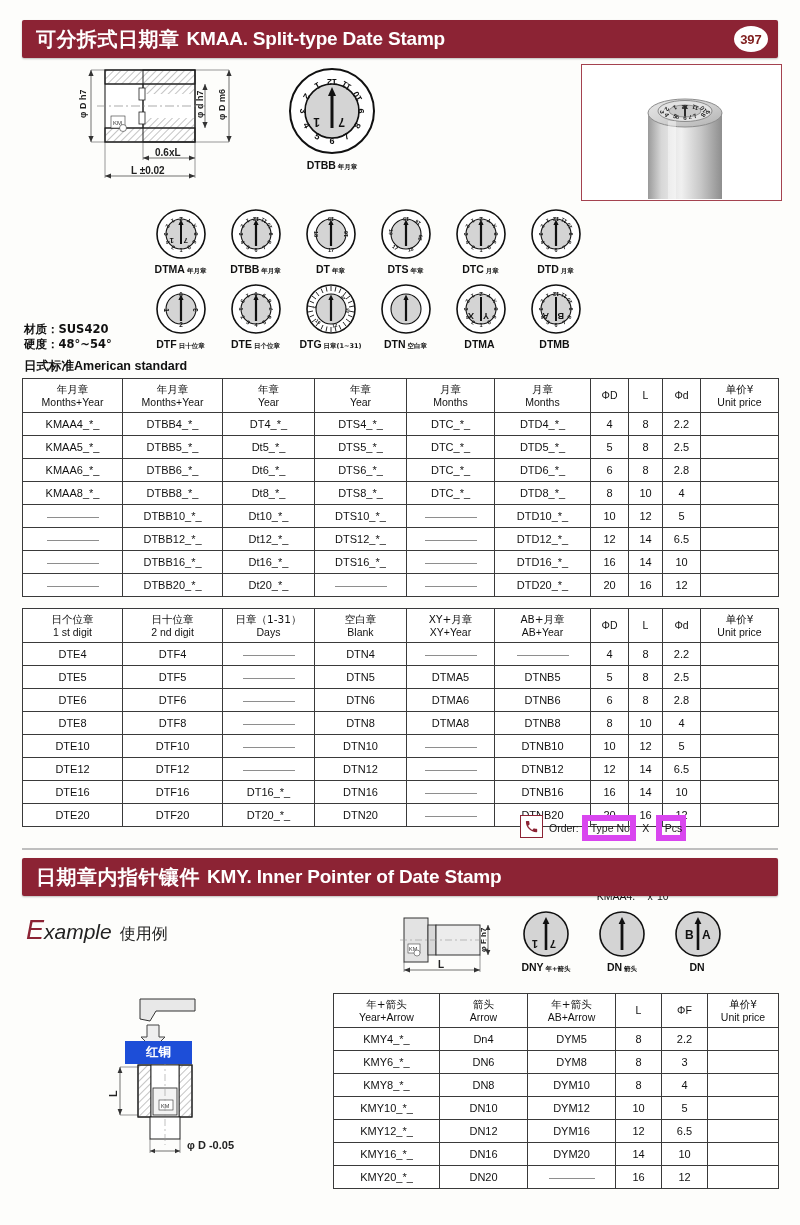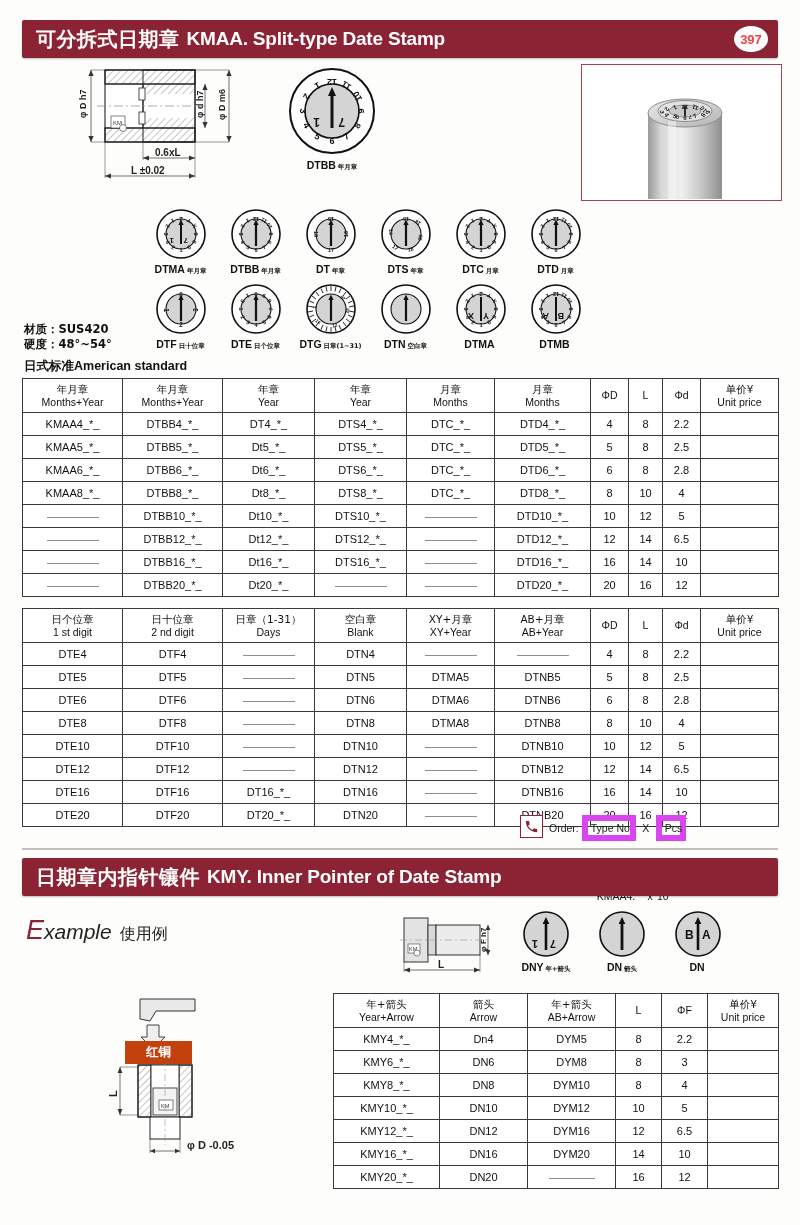--- a/index.html
+++ b/index.html
@@ -46,21 +46,21 @@
     margin-left: 7px;
     letter-spacing: -.2px;
   }
   .page-badge {
     position: absolute;
     right: 10px; top: 50%;
     transform: translateY(-50%);
     width: 34px; height: 26px;
     border-radius: 50%;
     background: #ffffff;
-    color: #ef4444;
+    color: #7f1d1d;
     font-size: 13px;
     font-weight: bold;
     display: flex; align-items: center; justify-content: center;
   }
 
   .dim-text {
     font-size: 9px;
     font-family: "Liberation Sans", sans-serif;
     fill: #222;
   }
@@ -197,21 +197,21 @@
     margin-left: 8px;
     font-family: "DejaVu Sans", sans-serif;
     color: #222;
   }
 
   
   .copper-block {
     position: absolute;
     left: 125px; top: 1041px;
     width: 67px; height: 23px;
-    background: #c2410c;
+    background: #1d4ed8;
     color: #fff;
     font-size: 12.5px;
     font-weight: bold;
     display: flex; align-items: center; justify-content: center;
     font-family: "DejaVu Sans", sans-serif;
   }
 
   .sep-line {
     position: absolute;
     left: 22px; width: 756px; height: 2px;

